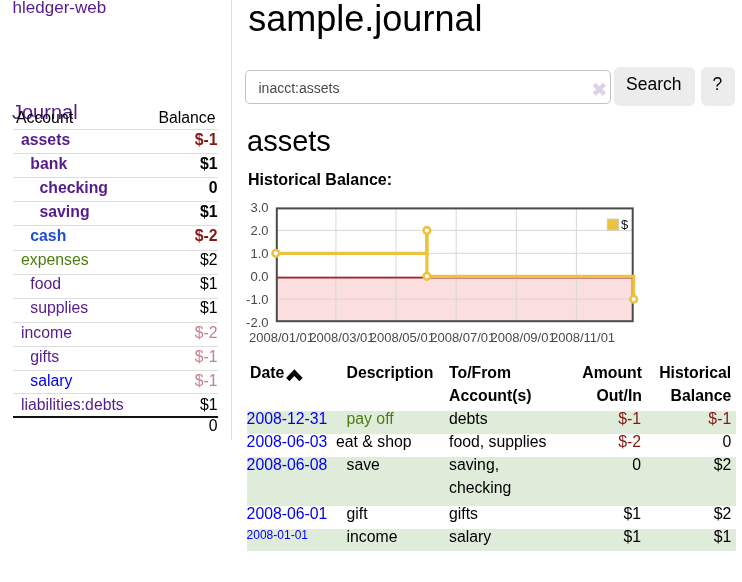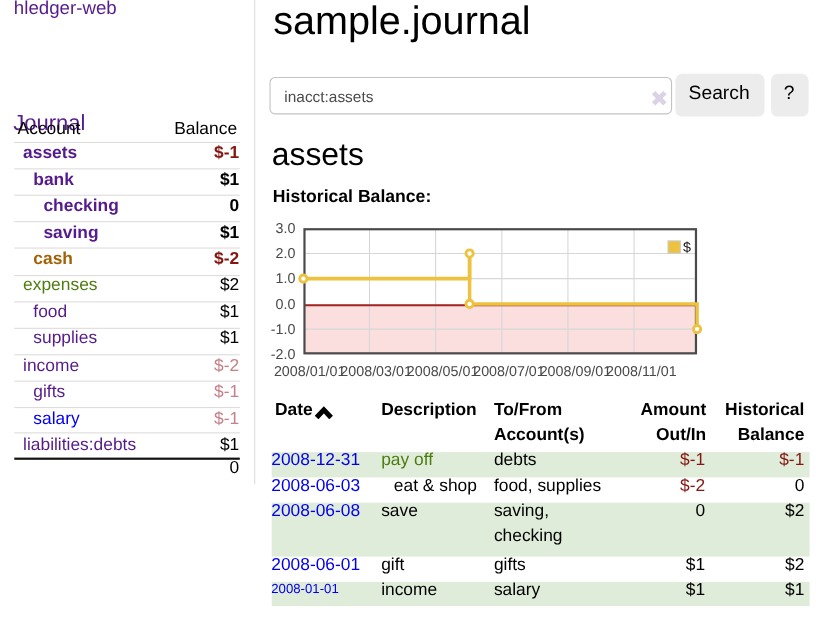--- a/index.html
+++ b/index.html
@@ -12,21 +12,21 @@
 <div class="t" style="left:16px;top:109.5px;font-size:15.8px;color:#000;">Account</div>
 <div class="t" style="right:526.5px;text-align:right;top:109.5px;font-size:15.8px;color:#000;">Balance</div>
 <div class="t" style="left:21px;top:131.7px;font-size:15.8px;color:#551a8b;font-weight:bold;">assets</div>
 <div class="t" style="right:524.5px;text-align:right;top:131.7px;font-size:15.8px;color:#851712;font-weight:bold;">$-1</div>
 <div class="t" style="left:30.3px;top:155.8px;font-size:15.8px;color:#551a8b;font-weight:bold;">bank</div>
 <div class="t" style="right:524.5px;text-align:right;top:155.8px;font-size:15.8px;color:#000;font-weight:bold;">$1</div>
 <div class="t" style="left:39.5px;top:179.9px;font-size:15.8px;color:#551a8b;font-weight:bold;">checking</div>
 <div class="t" style="right:524.5px;text-align:right;top:179.9px;font-size:15.8px;color:#000;font-weight:bold;">0</div>
 <div class="t" style="left:39.5px;top:204.0px;font-size:15.8px;color:#551a8b;font-weight:bold;">saving</div>
 <div class="t" style="right:524.5px;text-align:right;top:204.0px;font-size:15.8px;color:#000;font-weight:bold;">$1</div>
-<div class="t" style="left:30.3px;top:228.1px;font-size:15.8px;color:#a16207;font-weight:bold;">cash</div>
+<div class="t" style="left:30.3px;top:228.1px;font-size:15.8px;color:#1d4ed8;font-weight:bold;">cash</div>
 <div class="t" style="right:524.5px;text-align:right;top:228.1px;font-size:15.8px;color:#851712;font-weight:bold;">$-2</div>
 <div class="t" style="left:21px;top:252.2px;font-size:15.8px;color:#4d7c0f;">expenses</div>
 <div class="t" style="right:524.5px;text-align:right;top:252.2px;font-size:15.8px;color:#000;">$2</div>
 <div class="t" style="left:30.3px;top:276.3px;font-size:15.8px;color:#551a8b;">food</div>
 <div class="t" style="right:524.5px;text-align:right;top:276.3px;font-size:15.8px;color:#000;">$1</div>
 <div class="t" style="left:30.3px;top:300.4px;font-size:15.8px;color:#551a8b;">supplies</div>
 <div class="t" style="right:524.5px;text-align:right;top:300.4px;font-size:15.8px;color:#000;">$1</div>
 <div class="t" style="left:21px;top:324.5px;font-size:15.8px;color:#551a8b;">income</div>
 <div class="t" style="right:524.5px;text-align:right;top:324.5px;font-size:15.8px;color:#c5818a;">$-2</div>
 <div class="t" style="left:30.3px;top:348.6px;font-size:15.8px;color:#551a8b;">gifts</div>
@@ -108,21 +108,21 @@
 <div class="t" style="right:100px;text-align:right;top:365.3px;font-size:15.8px;color:#000;font-weight:bold;">Amount</div>
 <div class="t" style="right:100px;text-align:center;top:387.5px;font-size:15.8px;color:#000;font-weight:bold;">Out/In</div>
 <div class="t" style="right:10.799999999999955px;text-align:right;top:365.3px;font-size:15.8px;color:#000;font-weight:bold;">Historical</div>
 <div class="t" style="right:10.799999999999955px;text-align:right;top:387.5px;font-size:15.8px;color:#000;font-weight:bold;">Balance</div>
 <div class="t" style="left:246.6px;top:410.9px;font-size:15.8px;color:#0000ee;">2008-12-31</div>
 <div class="t" style="left:346.5px;top:410.9px;font-size:15.8px;color:#4d7c0f;">pay off</div>
 <div class="t" style="left:449px;top:410.9px;font-size:15.8px;color:#000;">debts</div>
 <div class="t" style="right:101px;text-align:right;top:410.9px;font-size:15.8px;color:#851712;">$-1</div>
 <div class="t" style="right:10.799999999999955px;text-align:right;top:410.9px;font-size:15.8px;color:#851712;">$-1</div>
 <div class="t" style="left:246.6px;top:433.8px;font-size:15.8px;color:#0000ee;">2008-06-03</div>
-<div class="t" style="left:358px;top:433.8px;font-size:15.8px;color:#000;">eat &amp; shop</div>
+<div class="t" style="left:336px;top:433.8px;font-size:15.8px;color:#000;">eat &amp; shop</div>
 <div class="t" style="left:449px;top:433.8px;font-size:15.8px;color:#000;">food, supplies</div>
 <div class="t" style="right:101px;text-align:right;top:433.8px;font-size:15.8px;color:#851712;">$-2</div>
 <div class="t" style="right:10.799999999999955px;text-align:right;top:433.8px;font-size:15.8px;color:#000;">0</div>
 <div class="t" style="left:246.6px;top:456.7px;font-size:15.8px;color:#0000ee;">2008-06-08</div>
 <div class="t" style="left:346.5px;top:456.7px;font-size:15.8px;color:#000;">save</div>
 <div class="t" style="left:449px;top:456.7px;font-size:15.8px;color:#000;">saving,</div>
 <div class="t" style="right:101px;text-align:right;top:456.7px;font-size:15.8px;color:#000;">0</div>
 <div class="t" style="right:10.799999999999955px;text-align:right;top:456.7px;font-size:15.8px;color:#000;">$2</div>
 <div class="t" style="left:449px;top:479.6px;font-size:15.8px;color:#000;">checking</div>
 <div class="t" style="left:246.6px;top:506.3px;font-size:15.8px;color:#0000ee;">2008-06-01</div>

